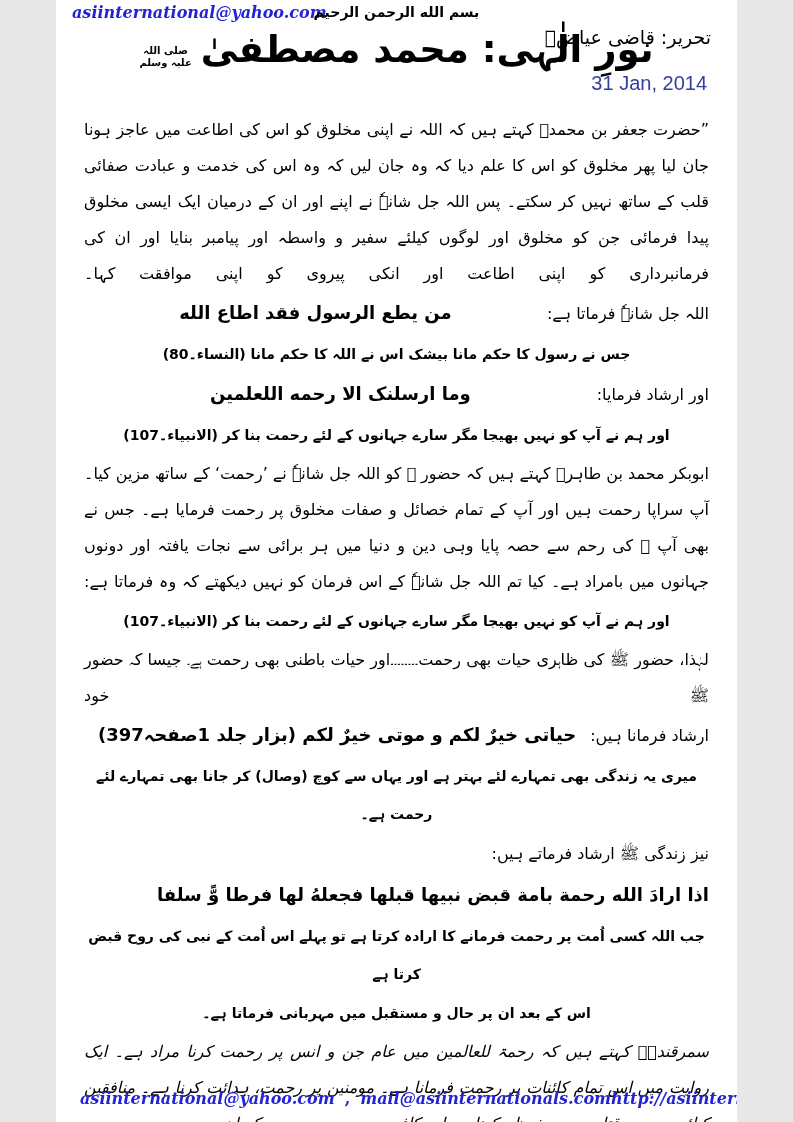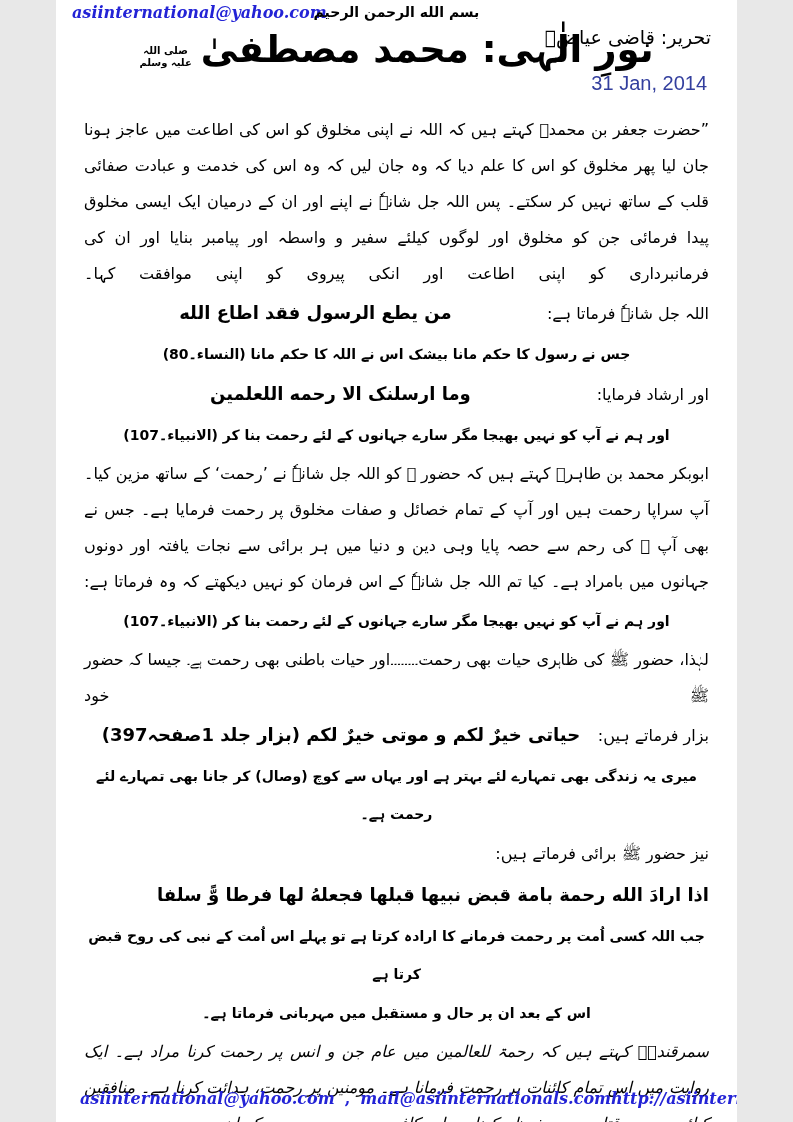--- a/index.html
+++ b/index.html
@@ -135,26 +135,26 @@
     </div>
     <div class="qbold">اور ہم نے آپ کو نہیں بھیجا مگر سارے جہانوں کے لئے رحمت بنا کر (الانبیاء۔107)</div>
 
     <p class="para">ابوبکر محمد بن طاہرؒ کہتے ہیں کہ حضور ﷺ کو اللہ جل شانہٗ نے ’رحمت‘ کے ساتھ مزین کیا۔ آپ سراپا رحمت ہیں اور آپ کے تمام خصائل و صفات مخلوق پر رحمت فرمایا ہے۔ جس نے بھی آپ ﷺ کی رحم سے حصہ پایا وہی دین و دنیا میں ہر برائی سے نجات یافتہ اور دونوں جہانوں میں بامراد ہے۔ کیا تم اللہ جل شانہٗ کے اس فرمان کو نہیں دیکھتے کہ وہ فرماتا ہے:</p>
 
     <div class="qbold">اور ہم نے آپ کو نہیں بھیجا مگر سارے جہانوں کے لئے رحمت بنا کر (الانبیاء۔107)</div>
 
     <p class="para">لہٰذا،  حضور ﷺ کی ظاہری حیات بھی رحمت۔۔۔۔۔۔۔۔اور حیات باطنی بھی رحمت ہے۔  جیسا کہ حضور ﷺ خود</p>
 
     <div class="qrow">
-      <span class="qlabel">بزار فرماتے ہیں:</span>
+      <span class="qlabel">ارشاد فرمانا ہیں:</span>
       <span class="qarabic">حیاتی خیرٌ لکم و موتی خیرٌ لکم  (بزار جلد 1صفحہ397)</span>
     </div>
     <div class="qbold">میری یہ زندگی بھی تمہارے لئے بہتر ہے اور یہاں سے کوچ (وصال) کر جانا بھی تمہارے لئے رحمت ہے۔</div>
 
-    <div class="line-right">نیز حضور ﷺ برائی فرماتے ہیں:</div>
+    <div class="line-right">نیز زندگی ﷺ ارشاد فرماتے ہیں:</div>
 
     <div class="qarabic-center">اذا ارادَ الله رحمة بامة قبض نبیها قبلها فجعلهُ لها فرطا وًّ سلفا</div>
     <div class="qbold">جب اللہ کسی اُمت پر رحمت فرمانے کا ارادہ کرتا ہے تو پہلے اس اُمت کے نبی کی روح قبض کرتا ہے</div>
     <div class="qbold">اس کے بعد ان پر حال و مستقبل میں مہربانی فرماتا ہے۔</div>
 
     <p class="para para-start">سمرقندیؒ کہتے ہیں کہ رحمۃ للعالمین میں عام جن و انس پر رحمت کرنا مراد ہے۔ ایک روایت میں اس تمام کائنات پر رحمت فرمانا ہے۔  مومنین پر رحمت، ہدائت کرنا ہے۔  منافقین کیلئے رحمت، قتل سے محفوظ رکھنا ہے اور کافرین پر رحمت یہ ہے کہ ان پر</p>
     <div class="centered-line">عذاب میں تاخیر کی جائے ( کہ اب وہ دنیا میں عذاب عام سے محفوظ ہیں )</div>
 
     <p class="para">حضرت عباسؓ فرماتے ہیں کہ حضور سید عالم ﷺ مومنین و کافرین کے لئے رحمت ہیں کیونکہ پچھلی اُمتوں کی طرح</p>
 

